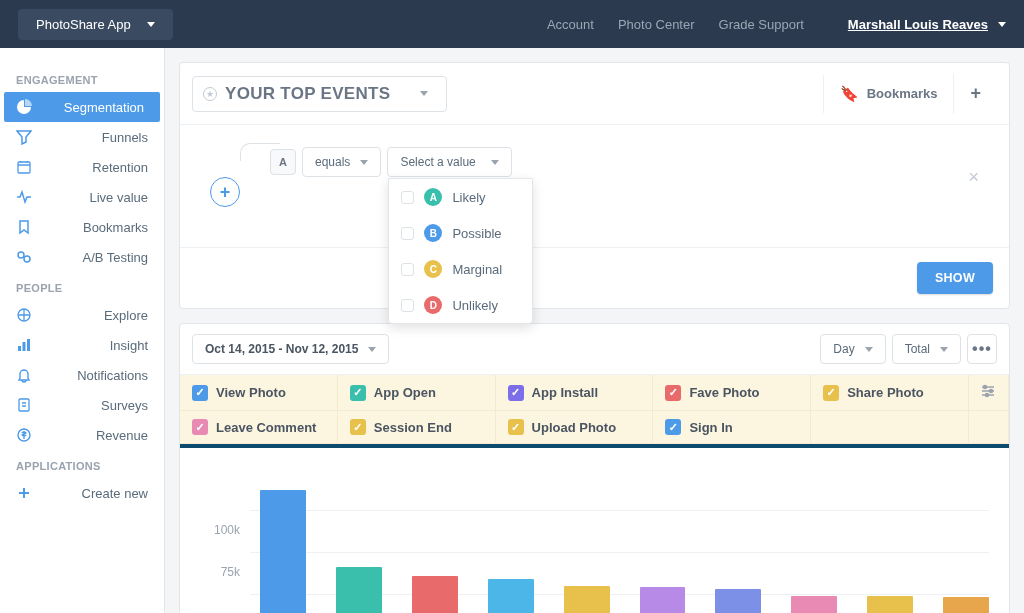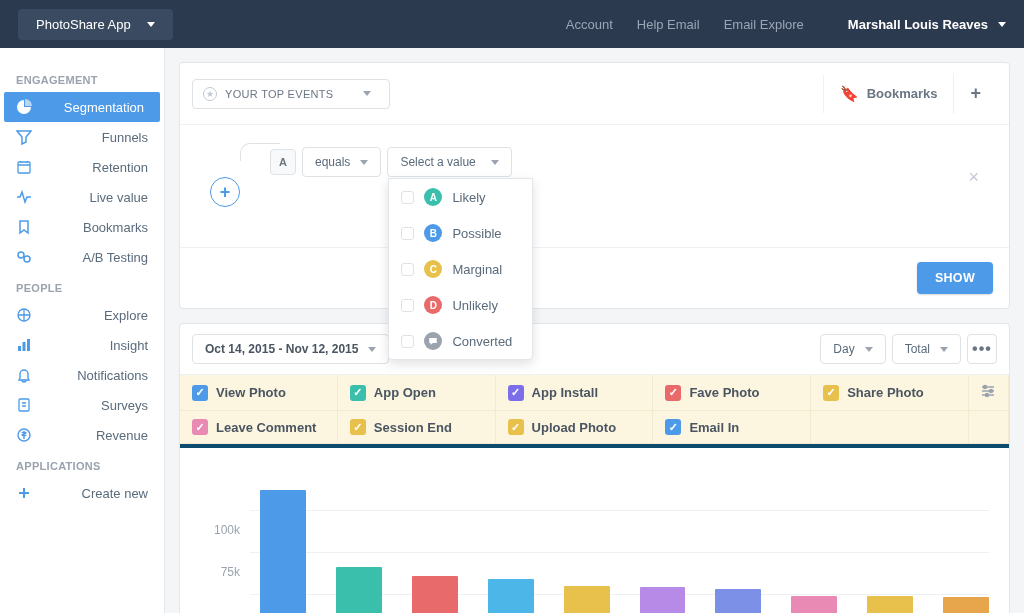--- a/index.html
+++ b/index.html
@@ -4,40 +4,40 @@
 <style>
   * { box-sizing: border-box; margin: 0; padding: 0; }
   body { font-family: -apple-system, BlinkMacSystemFont, "Segoe UI", Helvetica, Arial, sans-serif; background: #f3f5f7; color: #3d4a57; width: 1024px; height: 613px; overflow: hidden; }
   
   
   .topbar { background: #2b3a4f; height: 48px; display: flex; align-items: center; padding: 0 18px; color: #c2c9d4; font-size: 13px; }
   .app-selector { background: #3a4a60; border-radius: 4px; padding: 8px 18px; display: flex; align-items: center; gap: 16px; color: #fff; cursor: pointer; }
   .chev-down { width: 0; height: 0; border-left: 4px solid transparent; border-right: 4px solid transparent; border-top: 5px solid currentColor; display: inline-block; }
   .topbar-links { margin-left: auto; display: flex; gap: 24px; align-items: center; }
   .topbar-links a { color: #9aa6b5; text-decoration: none; cursor: pointer; }
-  .user { color: #fff; font-weight: 600; display: flex; align-items: center; gap: 10px; margin-left: 20px; }
+  .user { color: #fff; font-weight: 600; display: flex; align-items: center; gap: 10px; margin-left: 20px; text-decoration: underline; }
   
   
   .layout { display: flex; height: calc(613px - 48px); }
   .sidebar { width: 165px; background: #fff; border-right: 1px solid #e2e6ea; padding-top: 16px; }
   .content { flex: 1; padding: 14px; overflow: hidden; }
   
   
   .sb-header { font-size: 11px; font-weight: 700; color: #9aa3ae; padding: 10px 16px 6px; letter-spacing: 0.3px; }
   .sb-item { display: flex; align-items: center; gap: 10px; padding: 7px 16px; font-size: 13px; color: #5a6b7b; cursor: pointer; justify-content: space-between; }
   .sb-item.active { background: #4c9ae8; color: #fff; border-radius: 2px; margin: 0 4px; padding-left: 12px; }
   .sb-icon { width: 16px; height: 16px; display: inline-flex; align-items: center; justify-content: center; }
   .sb-icon svg { width: 16px; height: 16px; }
   
   
   .panel { background: #fff; border: 1px solid #e2e6ea; border-radius: 4px; margin-bottom: 14px; }
   .panel-head { display: flex; align-items: center; padding: 10px 12px; border-bottom: 1px solid #eef1f4; gap: 10px; }
   .dropdown-pill { border: 1px solid #dde2e7; background: #fff; border-radius: 4px; padding: 7px 12px; display: flex; align-items: center; gap: 10px; font-size: 12px; color: #5a6b7b; cursor: pointer; position: relative; }
   .dropdown-pill .chev-down { border-top-color: #9aa3ae; }
-  .your-events { font-weight: 400; color: #6b7684; font-size: 11px; letter-spacing: 0.3px; }
+  .your-events { font-weight: 700; color: #6b7684; font-size: 17px; letter-spacing: 0.3px; }
   .star-icon { width: 14px; height: 14px; border-radius: 50%; border: 1.5px solid #c2c9d4; display: inline-flex; align-items: center; justify-content: center; font-size: 9px; color: #c2c9d4; }
   .bookmarks-hdr { margin-left: auto; display: flex; align-items: center; }
   .bookmarks-btn { border-left: 1px solid #eef1f4; padding: 10px 16px; display: flex; align-items: center; gap: 8px; font-size: 13px; font-weight: 600; color: #6b7684; cursor: pointer; }
   .plus-btn { border-left: 1px solid #eef1f4; padding: 10px 16px; font-size: 18px; color: #6b7684; cursor: pointer; font-weight: 700; }
   
   .filter-row { display: flex; align-items: flex-start; padding: 22px 30px 40px; gap: 10px; position: relative; }
   .add-circle { width: 30px; height: 30px; border-radius: 50%; border: 1.5px solid #4c9ae8; color: #4c9ae8; display: flex; align-items: center; justify-content: center; font-size: 18px; font-weight: 700; background: #fff; margin-top: 30px; margin-right: 20px; cursor: pointer; }
   .filter-connector { position: absolute; left: 60px; top: 18px; width: 40px; height: 18px; border-left: 1.5px solid #dde2e7; border-top: 1.5px solid #dde2e7; border-top-left-radius: 10px; }
   .filter-group { display: flex; gap: 6px; align-items: center; }
   .box-badge { width: 26px; height: 26px; border: 1px solid #dde2e7; border-radius: 4px; display: flex; align-items: center; justify-content: center; font-size: 11px; font-weight: 700; color: #6b7684; background: #f7f9fb; }
@@ -76,22 +76,22 @@
 </head>
 <body>
 
 <div class="topbar">
   <div class="app-selector">
     <span>PhotoShare App</span>
     <span class="chev-down"></span>
   </div>
   <div class="topbar-links">
     <a>Account</a>
-    <a>Help Email</a>
-    <a>Email Explore</a>
+    <a>Photo Center</a>
+    <a>Grade Support</a>
     <div class="user">
       <span>Marshall Louis Reaves</span>
       <span class="chev-down"></span>
     </div>
   </div>
 </div>
 
 <div class="layout">
 
   <nav class="sidebar" id="sidebar">
@@ -251,29 +251,20 @@
                 <div class="menu-item">
                   <span class="chk"></span>
                   <span class="circ-badge bg-yellow">C</span>
                   <span>Marginal</span>
                 </div>
                 <div class="menu-item">
                   <span class="chk"></span>
                   <span class="circ-badge bg-red">D</span>
                   <span>Unlikely</span>
                 </div>
-                <div class="menu-item">
-                  <span class="chk"></span>
-                  <span class="circ-badge bg-gray">
-                    <svg width="10" height="10" viewBox="0 0 16 16" fill="#fff">
-                      <path d="M2 3h12v8H8l-4 3v-3H2z"></path>
-                    </svg>
-                  </span>
-                  <span>Converted</span>
-                </div>
               </div>
           </div>
         </div>
         <div class="close-x">×</div>
       </div>
 
       <div class="footer-row">
         <button class="show-btn">SHOW</button>
       </div>
     </div>
@@ -336,21 +327,21 @@
             <div class="leg-cell">
               <span class="check" style="background: rgb(232, 192, 76);"></span>
               <span>Session End</span>
             </div>
             <div class="leg-cell">
               <span class="check" style="background: rgb(232, 192, 76);"></span>
               <span>Upload Photo</span>
             </div>
             <div class="leg-cell">
               <span class="check" style="background: rgb(76, 154, 232);"></span>
-              <span>Email In</span>
+              <span>Sign In</span>
             </div>
             <div class="leg-cell"></div>
             <div class="leg-cell" style="flex: 0 0 40px;"></div>
           </div>
         </div>
 
       <div class="chart-area" id="chart-area">
           <div class="grid-line" style="top: 146px;"></div>
           <div class="y-axis"></div>
           <div class="grid-line" style="top: 104px;"></div>

